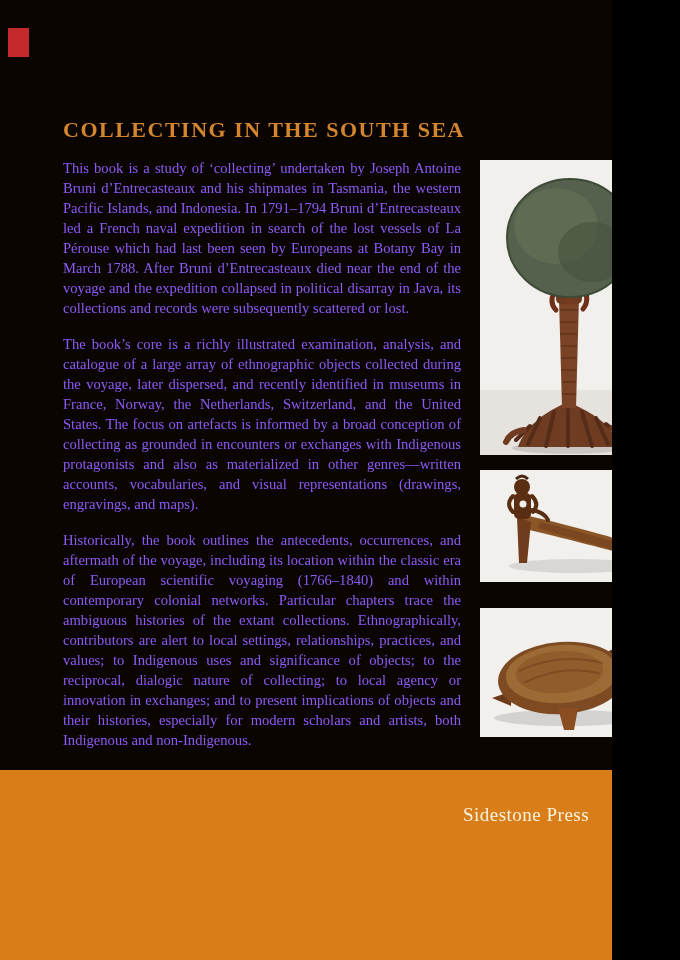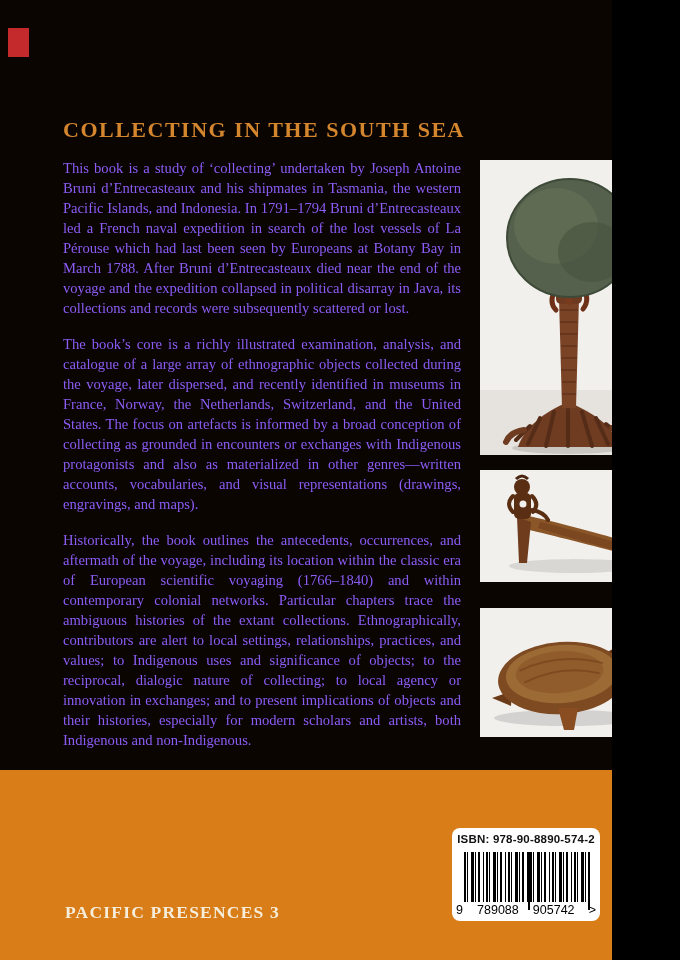--- a/index.html
+++ b/index.html
@@ -145,28 +145,16 @@
         <ellipse cx="82" cy="66" rx="56" ry="29" fill="#9c6a35"></ellipse>
         <ellipse cx="80" cy="64" rx="44" ry="21" fill="#8a5426" opacity="0.6"></ellipse>
         <path d="M40,60 Q80,44 124,58 M44,72 Q82,56 120,68" stroke="#6b3a16" stroke-width="2" fill="none" opacity="0.5"></path>
       </g>
 
       <path d="M78,100 L98,100 L94,122 L84,122 Z" fill="#8a4d22"></path>
     </svg>
   </div>
 
   <div class="band">
-    <div class="isbn-box">
-      <div class="isbn-label">ISBN: 978-90-8890-574-2</div>
-      <div class="barcode-bars"></div>
-      <div class="guard mid"></div>
-      <div class="guard right"></div>
-      <div class="barcode-digits">
-        <span class="lead">9</span>
-        <span>789088</span>
-        <span>905742</span>
-        <span class="lead">&gt;</span>
-      </div>
-    </div>
-    <div class="series">PACIFIC PRESENCES 3</div>
+    <div class="publisher">Sidestone Press</div>
   </div>
 
 </div>
 
 </body></html>

